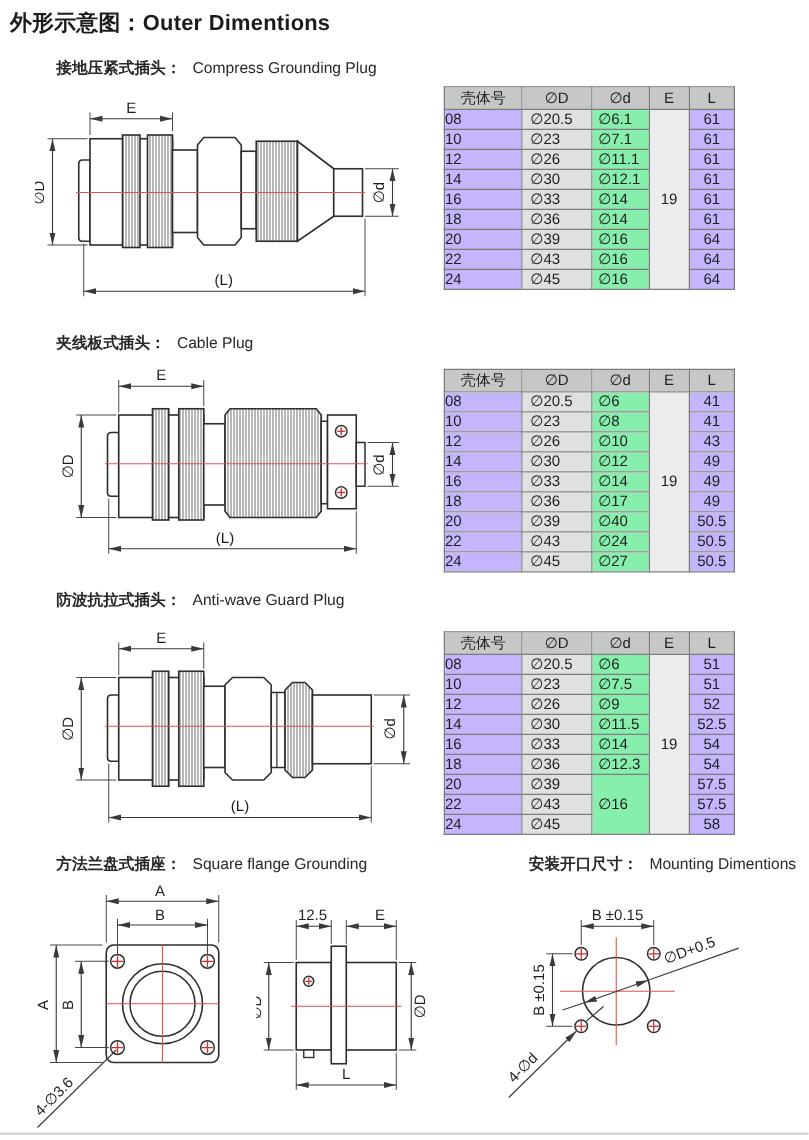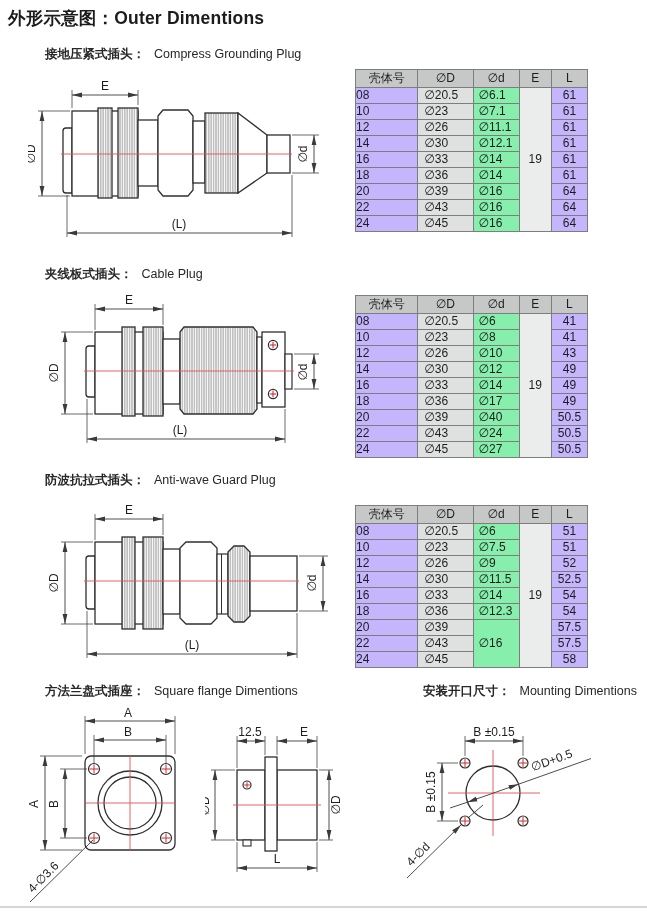--- a/index.html
+++ b/index.html
@@ -388,21 +388,21 @@
       </tr>
       <tr>
         <td class="c-no">24</td>
         <td class="c-D">∅45</td>
         <td class="c-L">58</td>
       </tr>
     </tbody>
 </table>
 
 <div class="abs sec-heading" style="left:30px; top:683px">
-  <span class="zh">方法兰盘式插座：</span><span class="en">Square flange Dimentions</span>
+  <span class="zh">方法兰盘式插座：</span><span class="en">Square flange Grounding</span>
 </div>
 <div class="abs sec-heading" style="left:408px; top:683px">
   <span class="zh">安装开口尺寸：</span><span class="en">Mounting Dimentions</span>
 </div>
 
 <svg class="abs" style="left:22px; top:706px" width="185" height="200" viewBox="0 0 185 200">
   <rect x="63" y="50" width="90" height="94" rx="6" fill="#fff" stroke="#2f2f2f" stroke-width="1.3"></rect>
   <circle cx="108" cy="97" r="32" fill="none" stroke="#2f2f2f" stroke-width="1.3"></circle>
   <circle cx="108" cy="97" r="26" fill="none" stroke="#2f2f2f" stroke-width="1.3"></circle>
   <line x1="63" y1="97" x2="153" y2="97" stroke="#e25252" stroke-width="0.9"></line>

